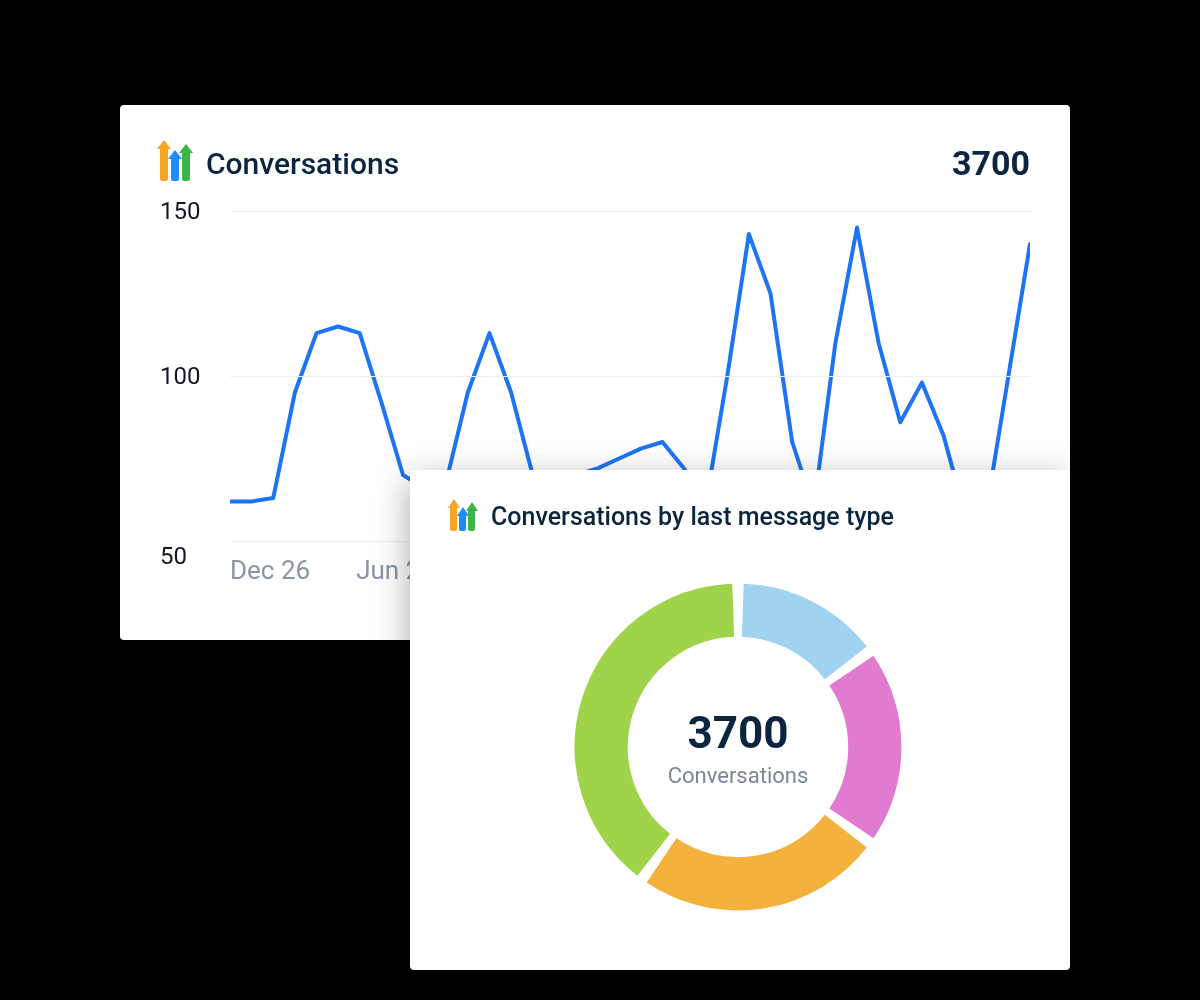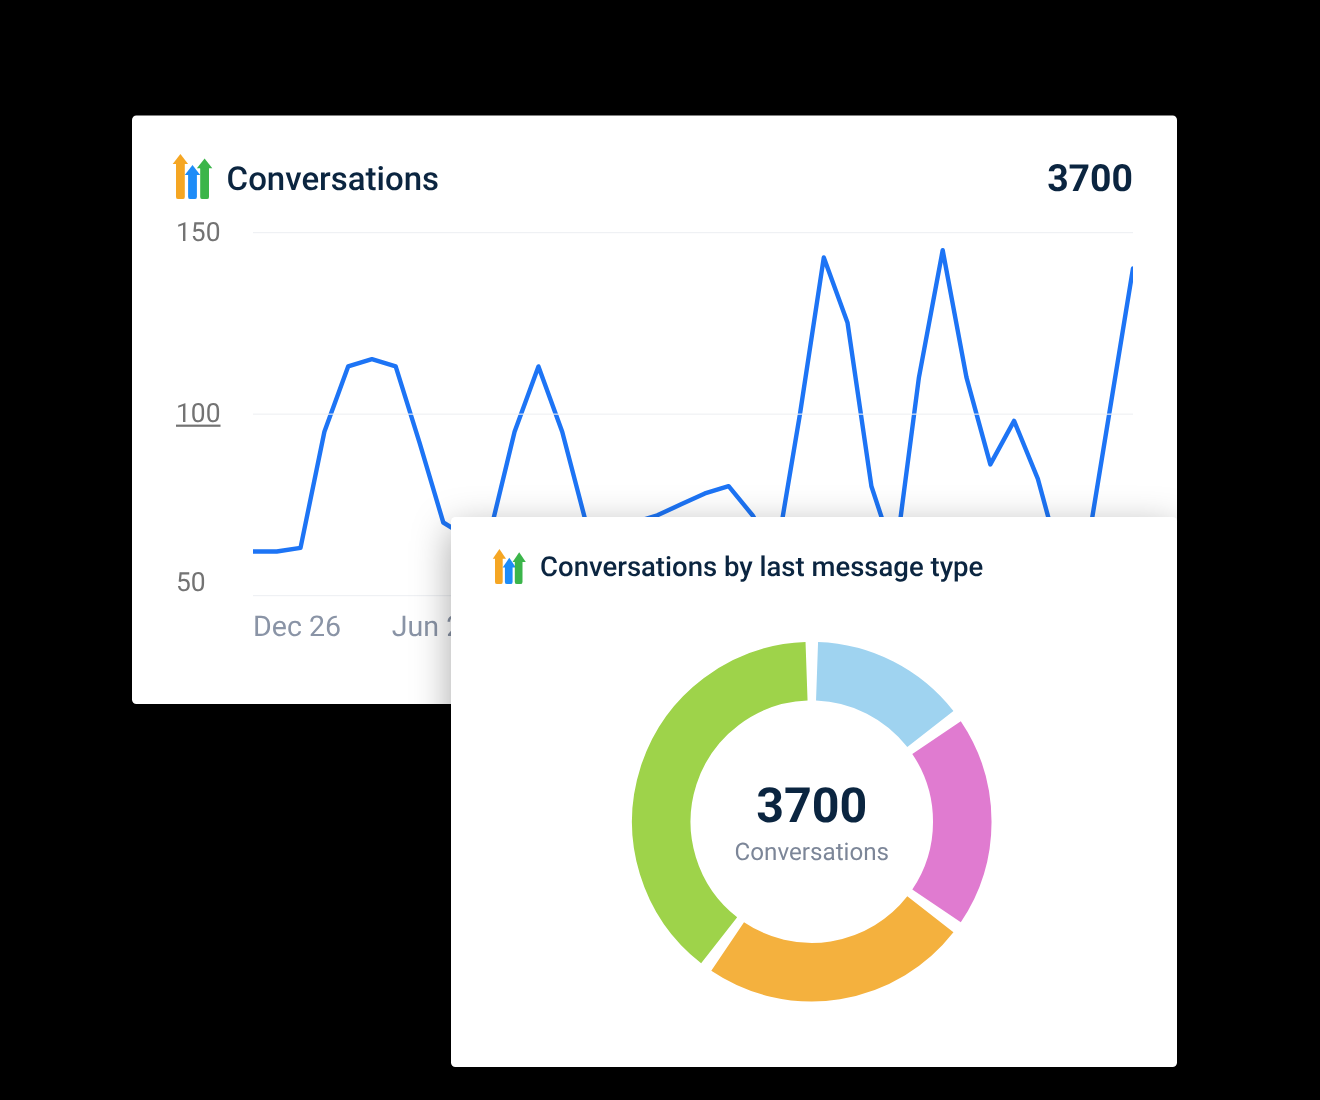--- a/index.html
+++ b/index.html
@@ -86,21 +86,21 @@
     position: absolute;
     left: 70px; right: 0;
     border-top: 1px solid #eef0f3;
   }
   .y-tick {
     position: absolute;
     left: 0;
     width: 60px;
     text-align: left;
     font-size: 24px;
-    color: #737373;
+    color: #0f172a;
     transform: translateY(-50%);
   }
   .line-svg {
     position: absolute;
     left: 70px; right: 0; top: 0; bottom: 0;
     width: calc(100% - 70px);
     height: 100%;
   }
   .x-axis {
     margin-top: 14px;
@@ -147,23 +147,23 @@
     <div class="title">Conversations</div>
     <div class="metric">3700</div>
   </div>
 
   <div class="plot-area">
 
     <svg class="line-svg" preserveAspectRatio="none" viewBox="0 0 800 330">
         <path d="M0.0 290.4 L21.6 290.4 L43.2 287.1 L64.9 181.5 L86.5 122.1 L108.1 115.5 L129.7 122.1 L151.4 191.4 L173.0 264.0 L194.6 277.2 L216.2 270.6 L237.8 181.5 L259.5 122.1 L281.1 181.5 L302.7 264.0 L324.3 270.6 L345.9 264.0 L367.6 257.4 L389.2 247.5 L410.8 237.6 L432.4 231.0 L454.1 257.4 L475.7 293.7 L497.3 165.0 L518.9 23.1 L540.5 82.5 L562.2 231.0 L583.8 297.0 L605.4 132.0 L627.0 16.5 L648.6 132.0 L670.3 211.2 L691.9 171.6 L713.5 224.4 L735.1 303.6 L756.8 297.0 L778.4 165.0 L800.0 33.0" fill="none" stroke="#1d74f5" stroke-width="4" stroke-linejoin="round" stroke-linecap="round"></path>
       </svg>
   <div class="grid-line" style="top: 330px;"></div>
-      <div class="y-tick" style="top: 318px;">50</div>
+      <div class="y-tick" style="top: 345px;">50</div>
       <div class="grid-line" style="top: 165px;"></div>
-      <div class="y-tick" style="top: 165px; text-decoration: underline;">100</div>
+      <div class="y-tick" style="top: 165px;">100</div>
       <div class="grid-line" style="top: 0px;"></div>
       <div class="y-tick" style="top: 0px;">150</div>
     </div>
 
   <div class="x-axis">
     <span>Dec 26</span>
     <span>Jun 2</span>
   </div>
 </div>
 

